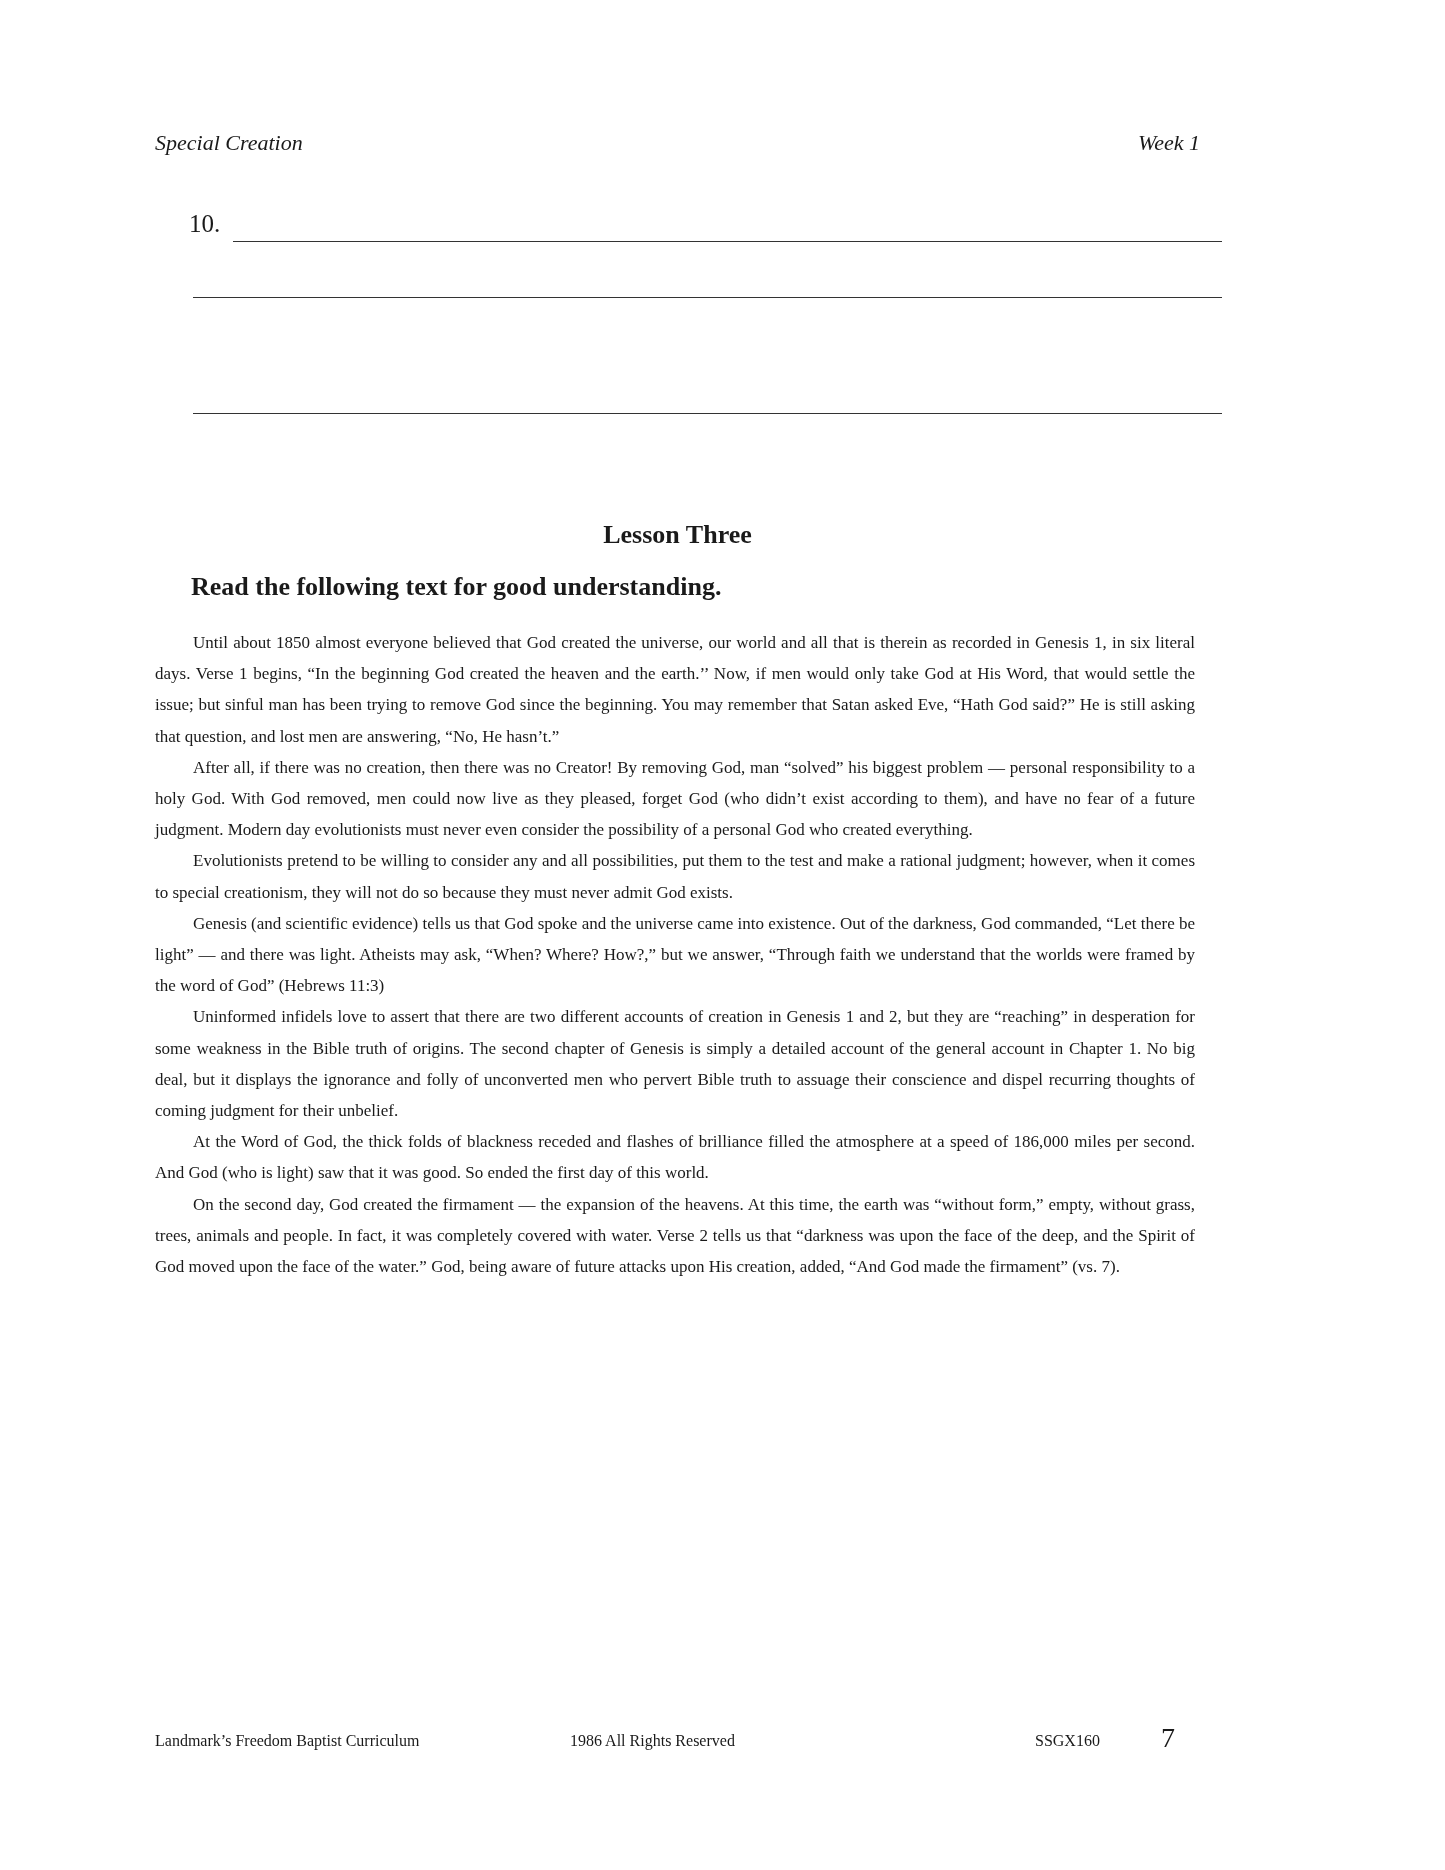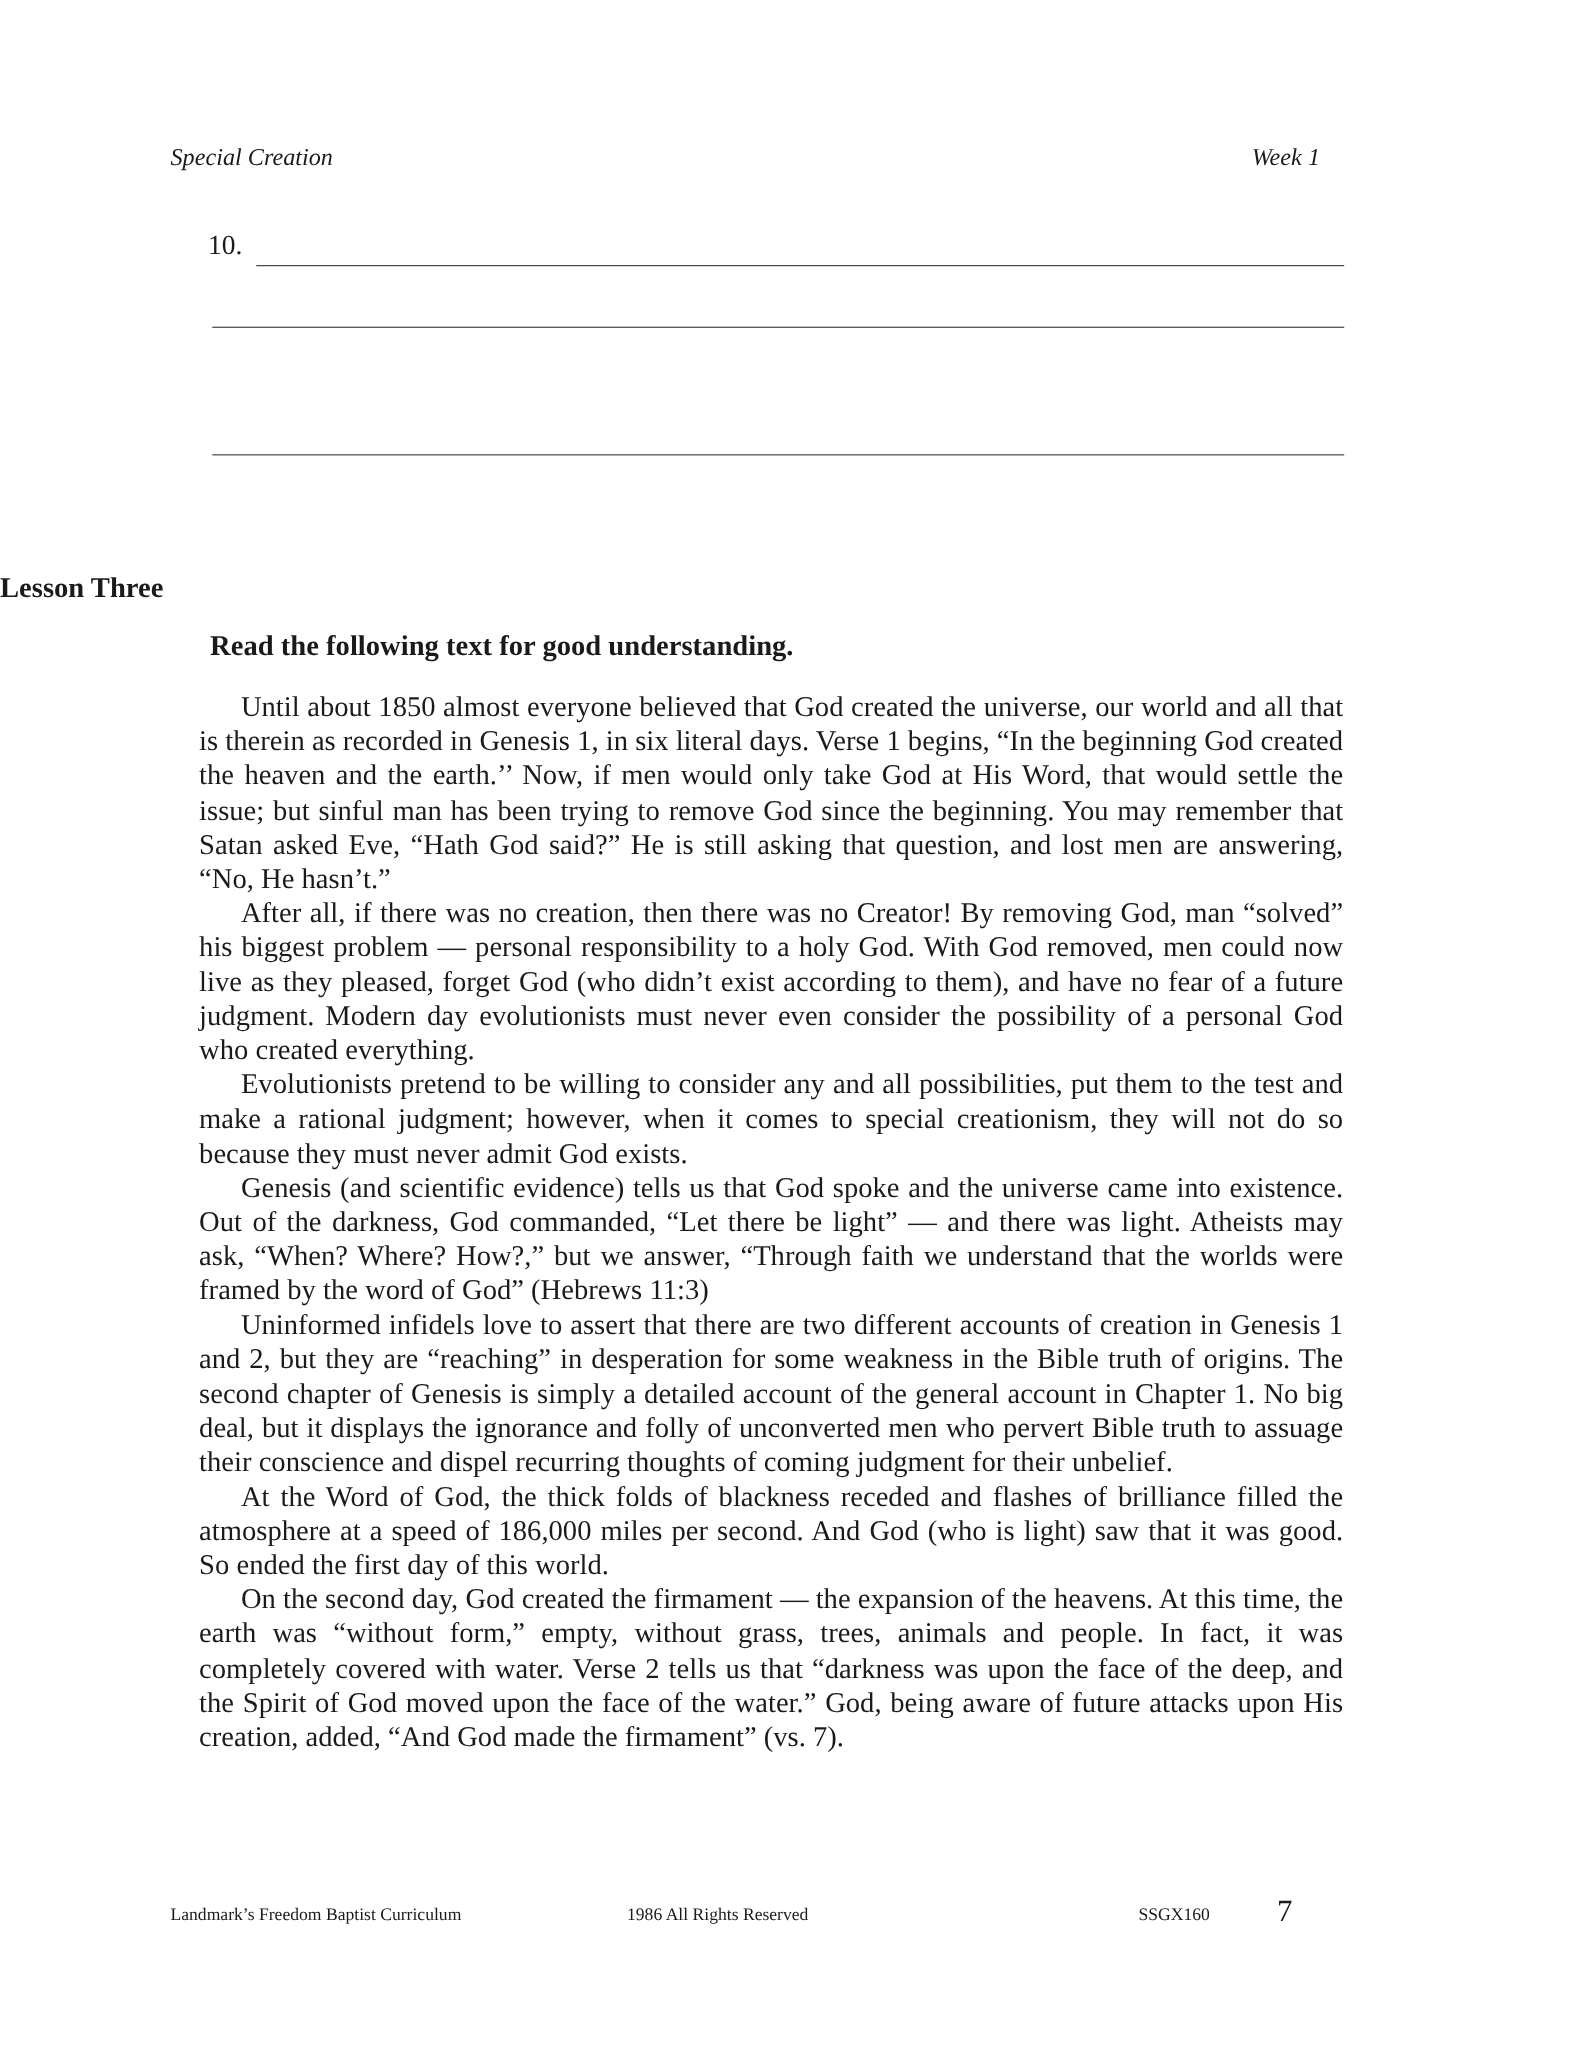--- a/index.html
+++ b/index.html
@@ -7,25 +7,25 @@
          font-family: "Liberation Serif", "DejaVu Serif", serif; color: #1a1a1a; }
   .page { position: absolute; left: 0; top: 0; width: 1445px; height: 1642px; }
   .running-head { position: absolute; top: 130px; left: 155px; right: 245px;
                   font-style: italic; font-size: 22px; }
   .running-head .left { position: absolute; left: 0; }
   .running-head .right { position: absolute; right: 0; }
   .answer-row { position: absolute; left: 155px; width: 1033px; height: 40px; margin-left: 34px; }
   .answer-row .num { position: absolute; left: 0; bottom: 4px; font-size: 25px; }
   .answer-row .line { position: absolute; left: 44px; right: 0; bottom: 0; border-bottom: 1.6px solid #333; }
   .answer-row.cont .line { left: 4px; }
-  .lesson-title { position: absolute; top: 520px; left: 0; width: 1355px; 
+  .lesson-title { position: absolute; top: 520px; left: 0; width: 1355px; text-align: center;
                   font-weight: bold; font-size: 26px; }
   .instruction { position: absolute; top: 572px; left: 155px; font-weight: bold; font-size: 26px; margin-left: 36px; }
   .body-text { position: absolute; top: 627px; left: 155px; width: 1040px;
-               font-size: 26px; line-height: 31.2px; text-align: justify; margin-left: 26px; }
+               font-size: 17px; line-height: 31.2px; text-align: justify; }
   .body-text p { margin: 0; text-indent: 38px; }
   .footer { position: absolute; top: 1722px; left: 155px; width: 1040px; height: 32px; font-size: 16px; }
   .footer span { position: absolute; bottom: 4px; }
   .footer .f-left { left: 0; }
   .footer .f-mid { left: 415px; }
   .footer .f-code { left: 880px; }
   .footer .f-page { right: 20px; font-size: 28px; bottom: 0; }
 </style>
 </head>
 <body>

